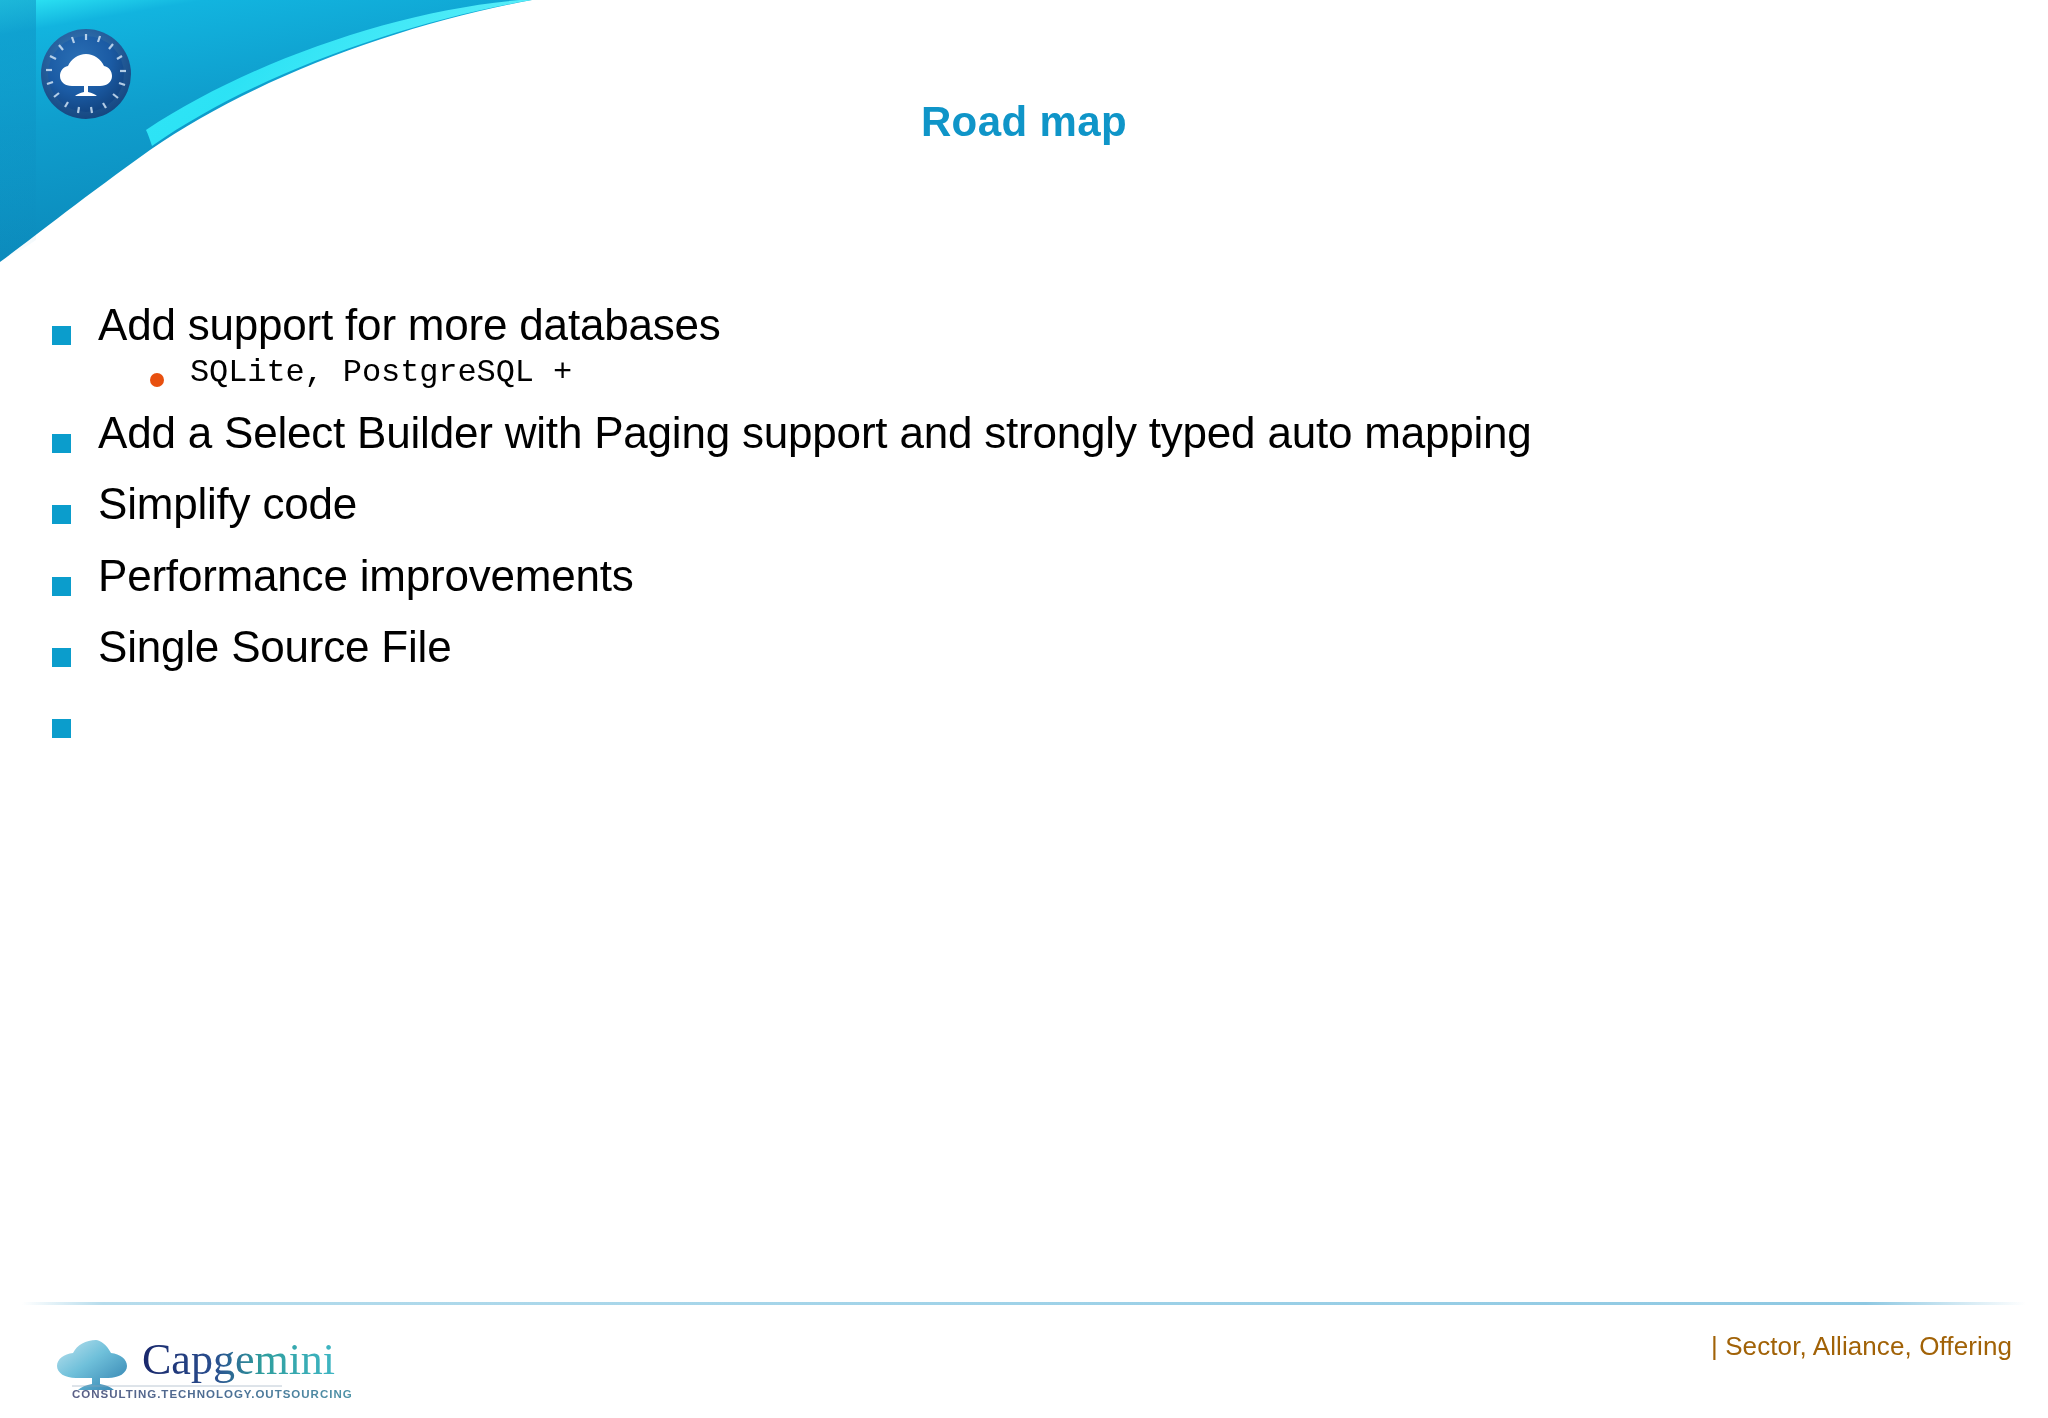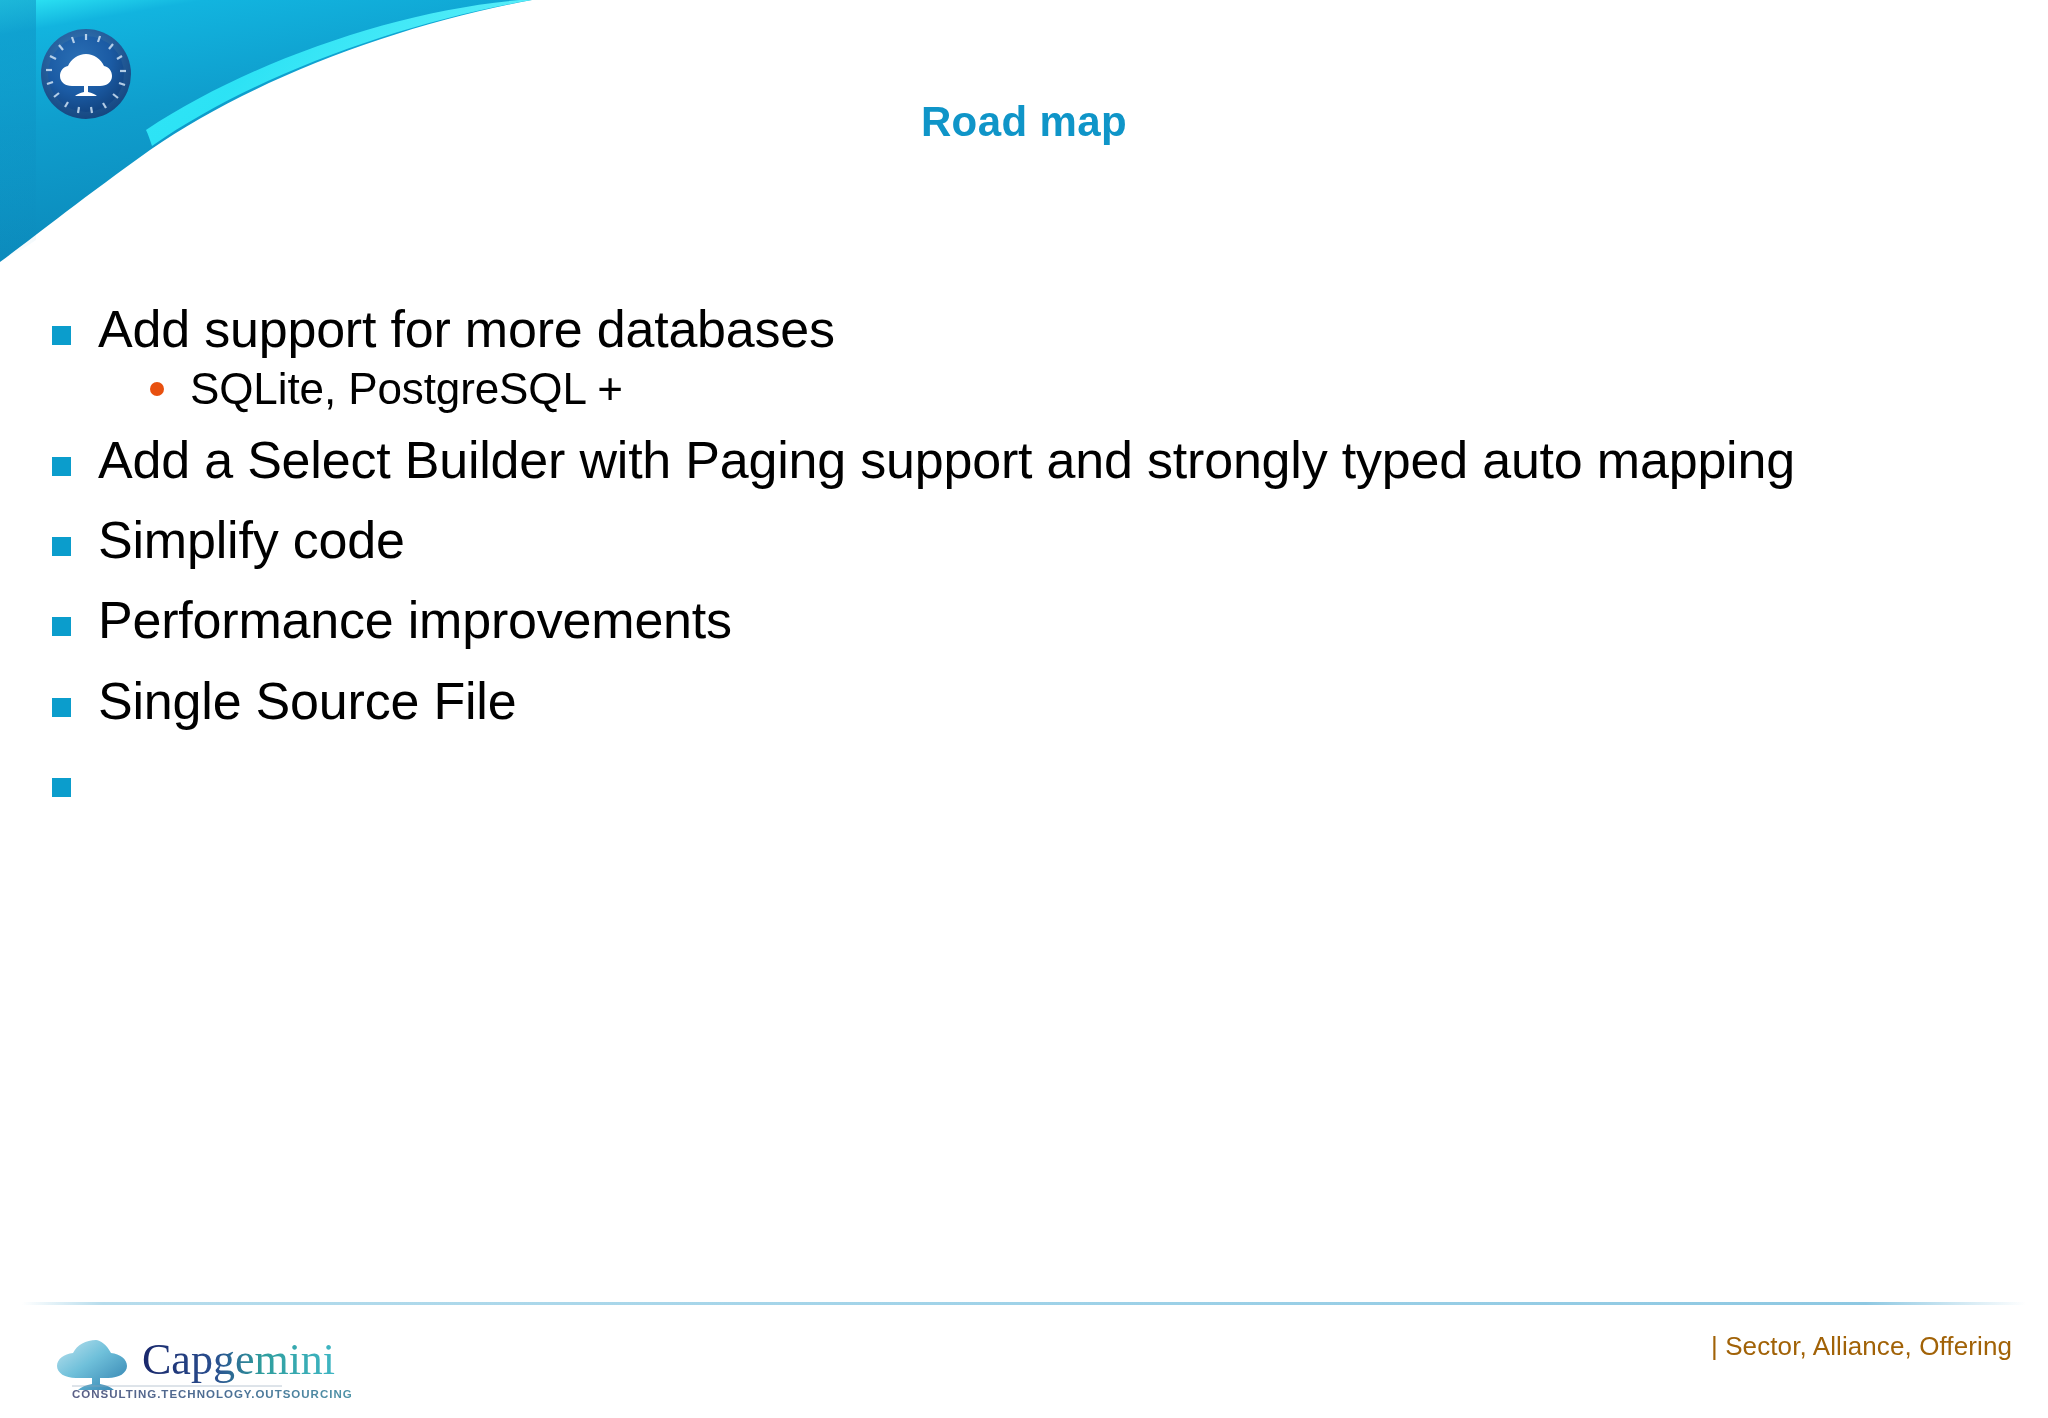--- a/index.html
+++ b/index.html
@@ -67,43 +67,44 @@
     position: absolute;
     left: 46px;
     top: 300px;
     width: 1960px;
   }
 
   .bullet-l1 {
     position: relative;
     padding-left: 52px;
     margin: 0 0 6px 0;
-    font-size: 52px;
+    font-size: 44px;
     line-height: 1.12;
     color: #000000;
     letter-spacing: -0.2px;
   }
   .bullet-l1 > .marker-sq {
     position: absolute;
     left: 6px;
     top: 26px;
     width: 19px;
     height: 19px;
     background: #0b9dcc;
   }
   .bullet-l1.tight { margin-bottom: 2px; }
 
   .bullet-l2 {
     position: relative;
     padding-left: 144px;
     margin: 6px 0 16px 0;
-    font-size: 44px;
+    font-size: 32px;
     line-height: 1.15;
     color: #000000;
     letter-spacing: -0.1px;
+    font-family: Liberation Mono, monospace;
   }
   .bullet-l2 > .marker-dot {
     position: absolute;
     left: 104px;
     top: 18px;
     width: 14px;
     height: 14px;
     border-radius: 50%;
     background: #e8500f;
   }

